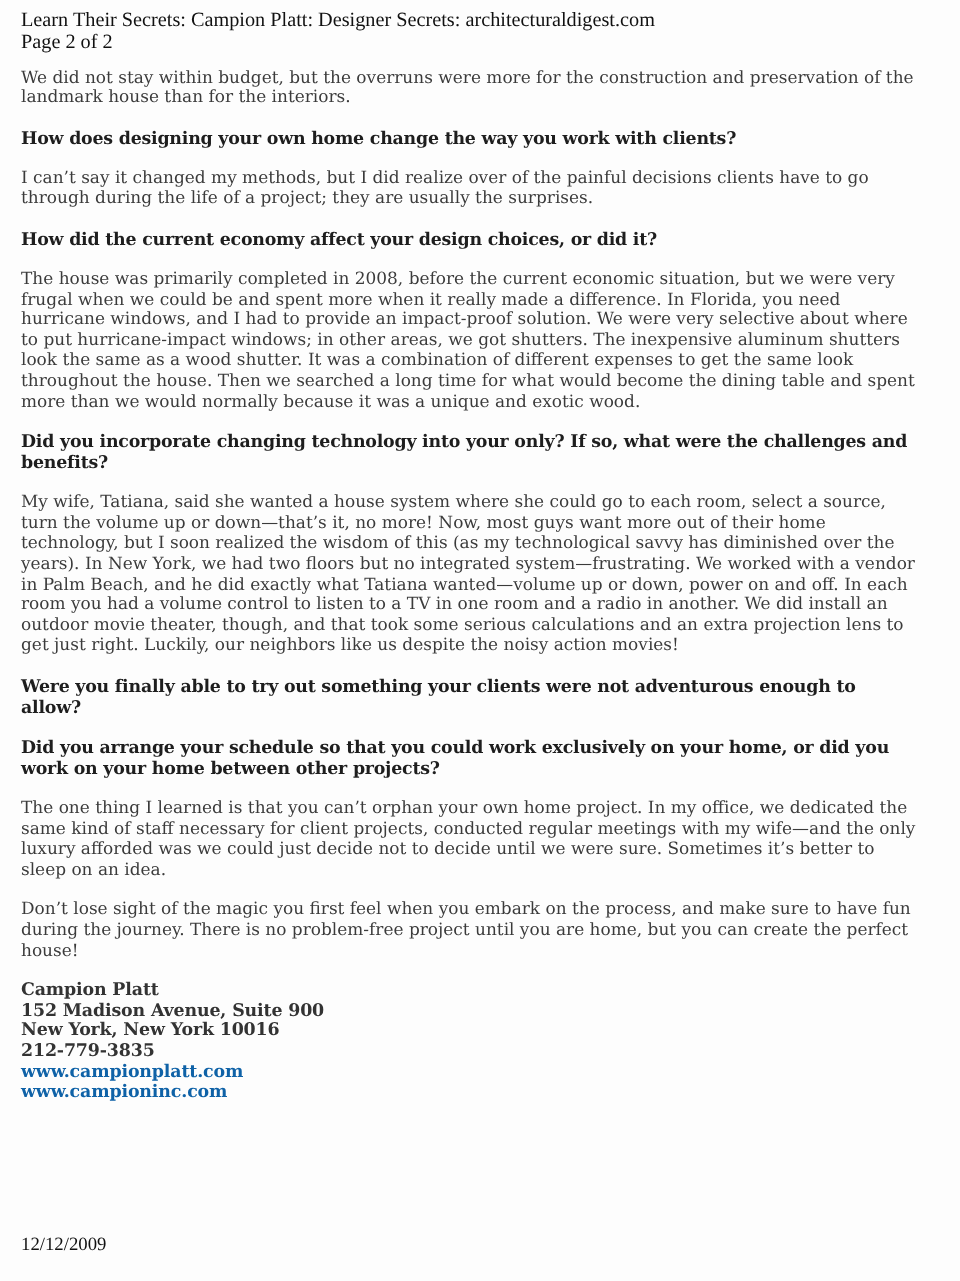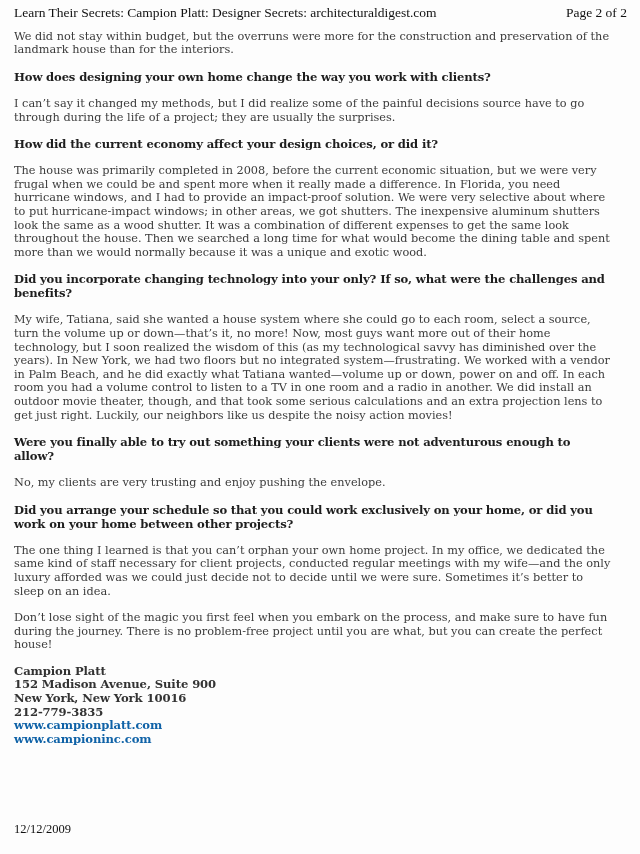--- a/index.html
+++ b/index.html
@@ -18,20 +18,21 @@
   
   .print-header {
     display: flex;
     justify-content: space-between;
     align-items: baseline;
     padding: 6px 13px 0 14px;
     font-family: "Liberation Serif", serif;
     font-size: 13.5px;
     color: #111111;
     line-height: 1.1;
+    flex-direction: column;
   }
   .print-header .hdr-title { max-width: 480px; }
   
   .content {
     padding: 9px 29px 0 14px;
     font-family: "DejaVu Serif", serif;
     font-size: 11.3px;
     line-height: 13.6px;
     color: #3b3b3b;
   }
@@ -86,45 +87,44 @@
     <span class="hdr-title">Learn Their Secrets: Campion Platt: Designer Secrets: architecturaldigest.com</span>
     <span class="hdr-page">Page 2 of 2</span>
   </div>
 
   <div class="content">
 
     <p>We did not stay within budget, but the overruns were more for the construction and preservation of the landmark house than for the interiors.</p>
 
     <section>
       <p class="question">How does designing your own home change the way you work with clients?</p>
-      <p class="answer">I can’t say it changed my methods, but I did realize some of the painful decisions source have to go through during the life of a project; they are usually the surprises.</p>
+      <p class="answer">I can’t say it changed my methods, but I did realize over of the painful decisions clients have to go through during the life of a project; they are usually the surprises.</p>
     </section>
 
     <section>
       <p class="question">How did the current economy affect your design choices, or did it?</p>
       <p class="answer">The house was primarily completed in 2008, before the current economic situation, but we were very frugal when we could be and spent more when it really made a difference. In Florida, you need hurricane windows, and I had to provide an impact-proof solution. We were very selective about where to put hurricane-impact windows; in other areas, we got shutters. The inexpensive aluminum shutters look the same as a wood shutter. It was a combination of different expenses to get the same look throughout the house. Then we searched a long time for what would become the dining table and spent more than we would normally because it was a unique and exotic wood.</p>
     </section>
 
     <section>
       <p class="question">Did you incorporate changing technology into your only? If so, what were the challenges and benefits?</p>
       <p class="answer">My wife, Tatiana, said she wanted a house system where she could go to each room, select a source, turn the volume up or down—that’s it, no more! Now, most guys want more out of their home technology, but I soon realized the wisdom of this (as my technological savvy has diminished over the years). In New York, we had two floors but no integrated system—frustrating. We worked with a vendor in Palm Beach, and he did exactly what Tatiana wanted—volume up or down, power on and off. In each room you had a volume control to listen to a TV in one room and a radio in another. We did install an outdoor movie theater, though, and that took some serious calculations and an extra projection lens to get just right. Luckily, our neighbors like us despite the noisy action movies!</p>
     </section>
 
     <section>
       <p class="question">Were you finally able to try out something your clients were not adventurous enough to allow?</p>
-      <p class="answer">No, my clients are very trusting and enjoy pushing the envelope.</p>
     </section>
 
     <section>
       <p class="question">Did you arrange your schedule so that you could work exclusively on your home, or did you work on your home between other projects?</p>
       <p class="answer">The one thing I learned is that you can’t orphan your own home project. In my office, we dedicated the same kind of staff necessary for client projects, conducted regular meetings with my wife—and the only luxury afforded was we could just decide not to decide until we were sure. Sometimes it’s better to sleep on an idea.</p>
     </section>
 
     <section>
-      <p class="answer">Don’t lose sight of the magic you first feel when you embark on the process, and make sure to have fun during the journey. There is no problem-free project until you are what, but you can create the perfect house!</p>
+      <p class="answer">Don’t lose sight of the magic you first feel when you embark on the process, and make sure to have fun during the journey. There is no problem-free project until you are home, but you can create the perfect house!</p>
     </section>
 
     <div class="signature">
       <div class="sig-line">Campion Platt</div>
       <div class="sig-line">152 Madison Avenue, Suite 900</div>
       <div class="sig-line">New York, New York 10016</div>
       <div class="sig-line">212-779-3835</div>
       <a class="link">www.campionplatt.com</a>
       <a class="link">www.campioninc.com</a>
     </div>

